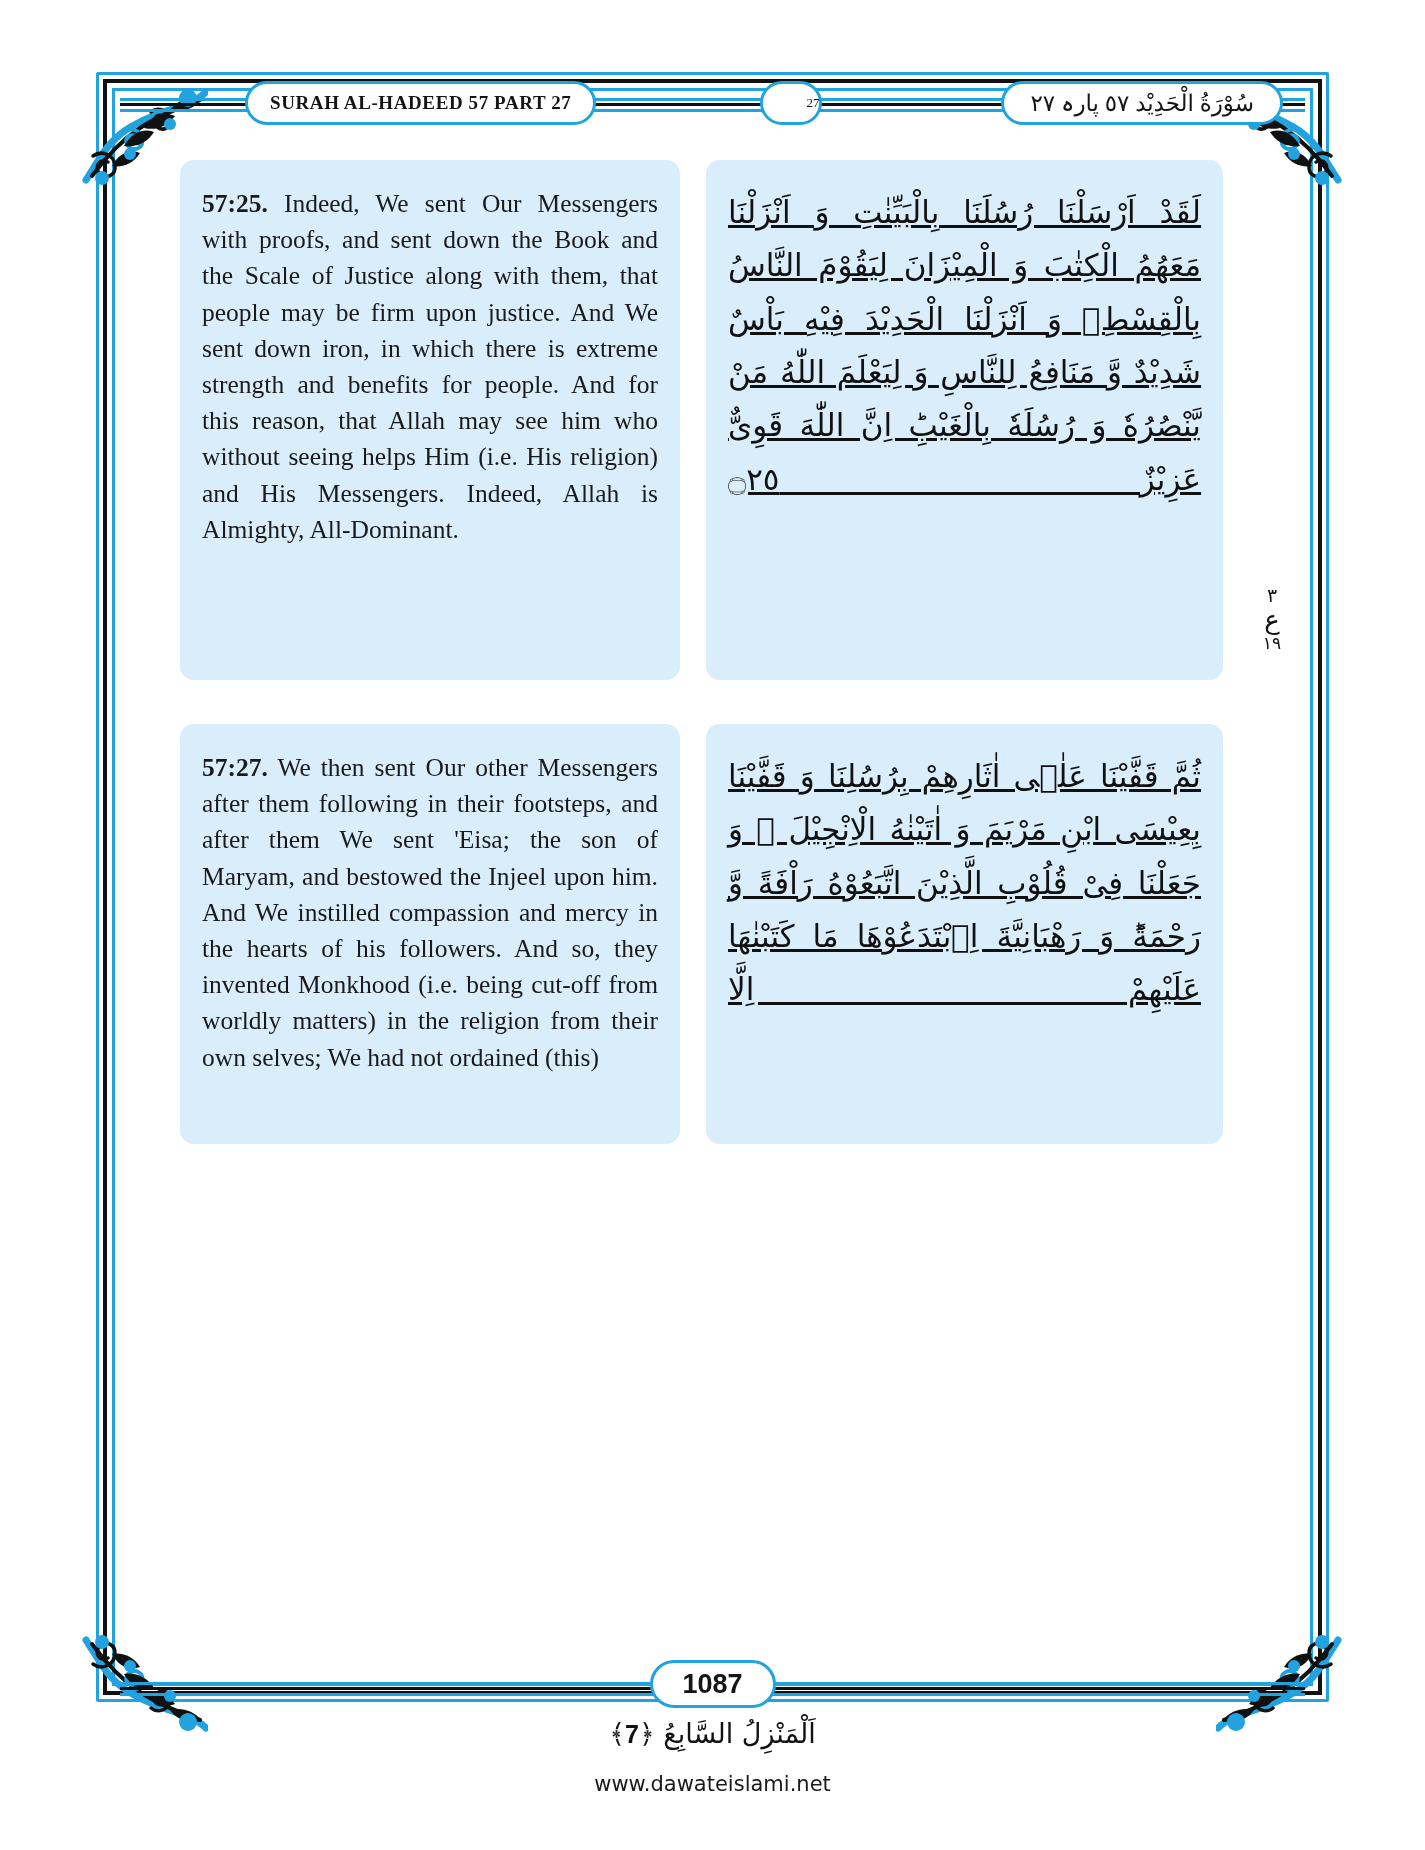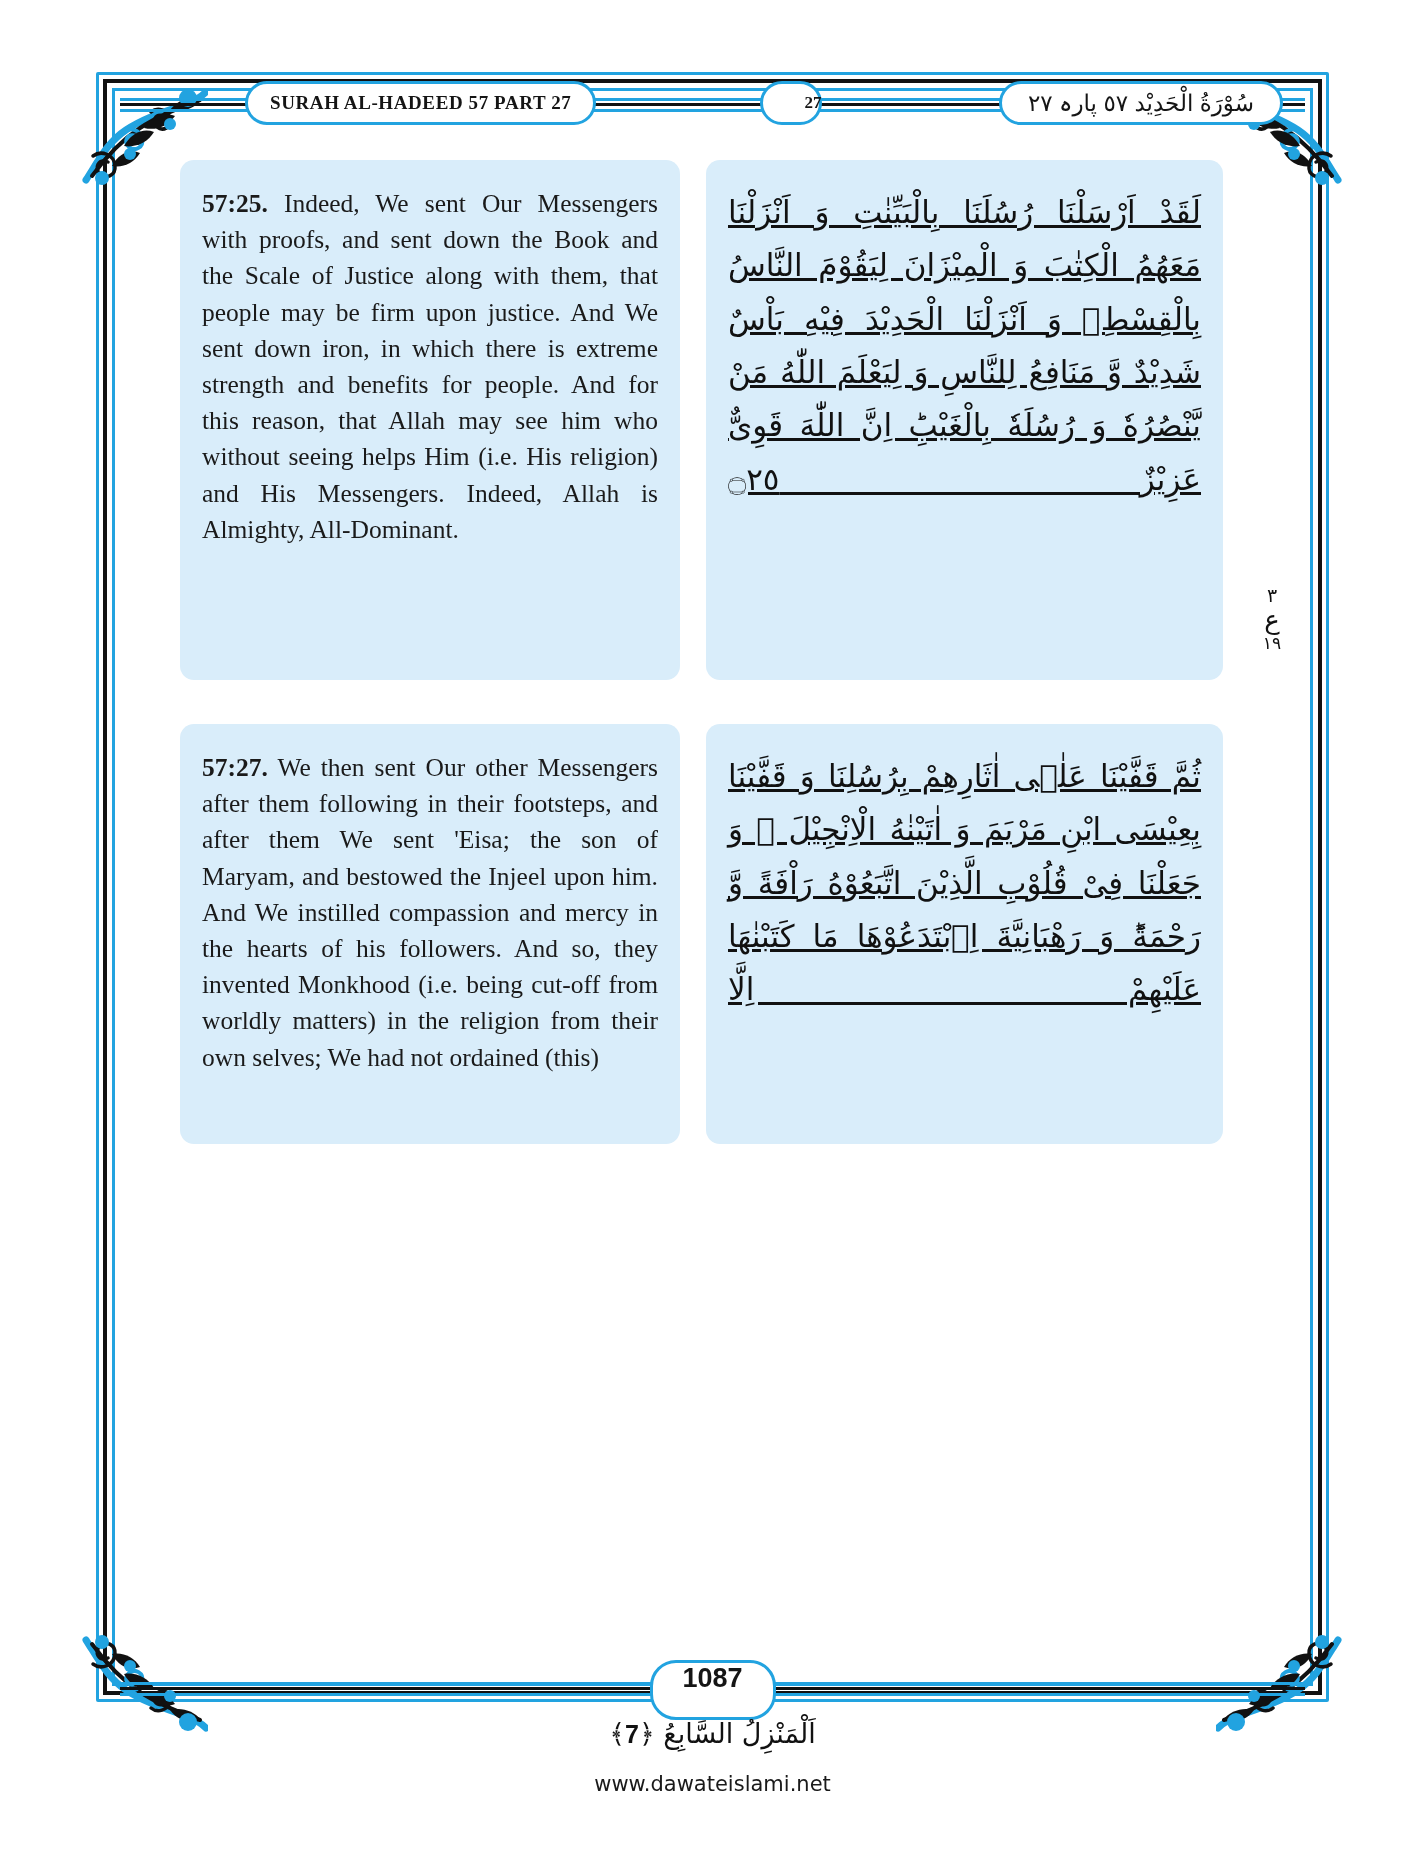--- a/index.html
+++ b/index.html
@@ -90,34 +90,34 @@
     font-size: 19px;
     letter-spacing: 0.6px;
     color: #151515;
     white-space: nowrap;
   }
   .hdr-pill-right {
     right: 22px;
     padding: 0 26px;
   }
   .hdr-pill-right .txt {
-    font-family: Liberation Sans, sans-serif;
+    font-family: Liberation Serif, serif;
     font-size: 23px;
     color: #151515;
     direction: rtl;
     white-space: nowrap;
   }
   .hdr-pill-num {
     left: 640px;
     width: 62px;
   }
   .hdr-pill-num .txt {
     font-family: "Liberation Serif", serif;
-    font-weight: bold;
-    font-size: 17px;
+    font-weight: normal;
+    font-size: 13px;
     color: #151515;
     margin-left: 44px;
   }
 
   
   .content {
     position: absolute;
     left: 180px; top: 160px;
     width: 1035px;
     display: flex;
@@ -202,23 +202,24 @@
   .footer-band .band-line.l3 { top: 33px; }
 
   .page-pill {
     position: absolute;
     left: 50%;
     transform: translateX(-50%);
     top: 0px;
     background: #ffffff;
     border: 3px solid #22a3e0;
     border-radius: 26px;
-    height: 60px;
+    height: 48px;
     min-width: 126px;
     display: flex;
+    align-items: center;
     justify-content: center;
   }
   .page-pill .txt {
     font-family: "Liberation Sans", sans-serif;
     font-size: 27px;
     font-weight: bold;
     color: #151515;
   }
 
   .manzil {

